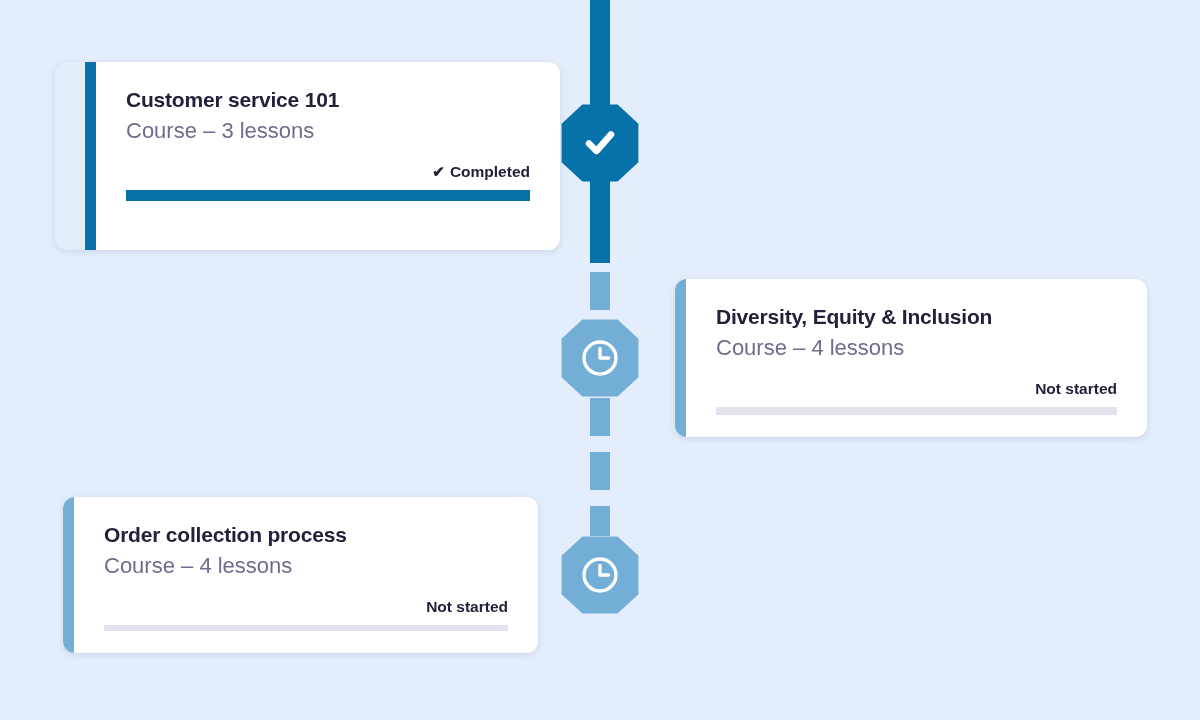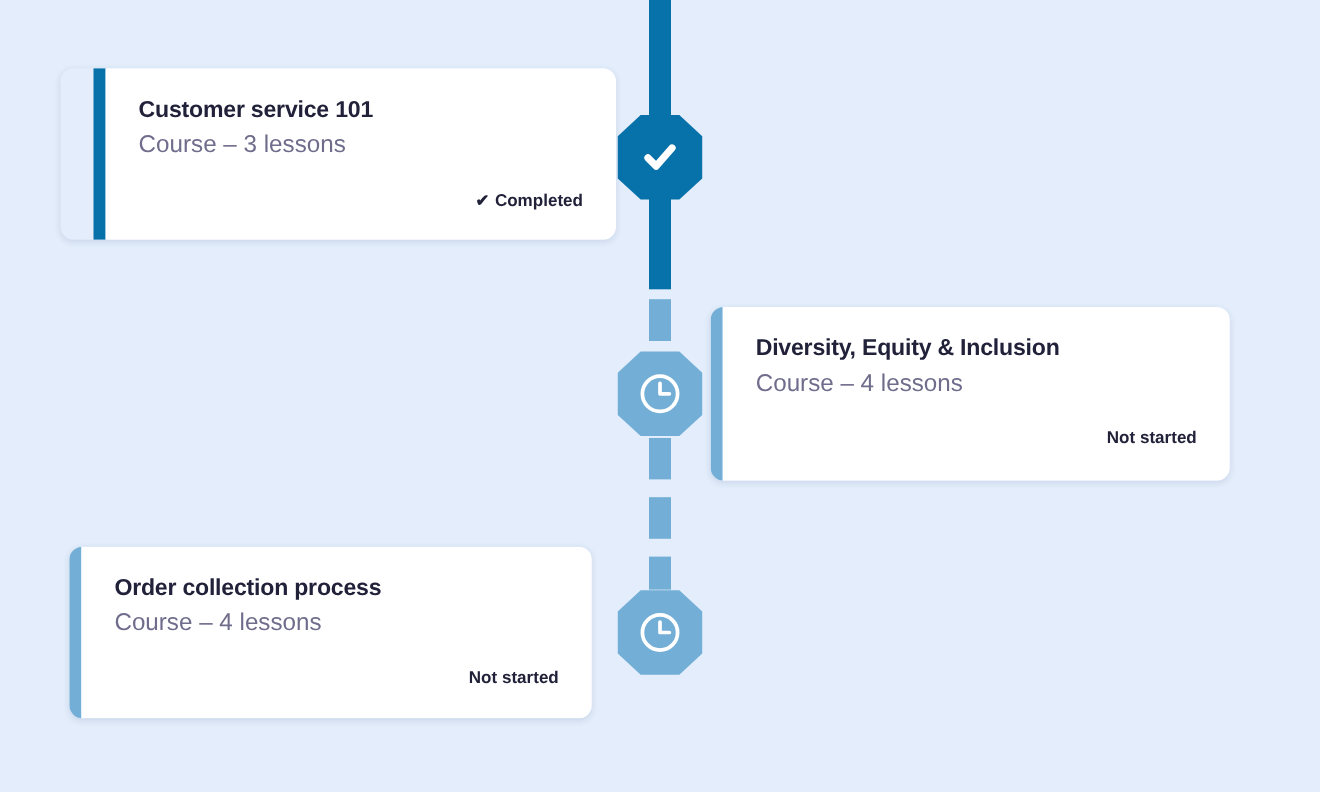--- a/index.html
+++ b/index.html
@@ -107,21 +107,21 @@
     font-size: 22px;
     color: #6f6c8c;
     margin: 6px 0 0 0;
     line-height: 1.2;
   }
   .card-status {
     font-size: 15.5px;
     font-weight: bold;
     color: #21213a;
     text-align: right;
-    margin-top: 28px;
+    margin-top: 18px;
     white-space: nowrap;
   }
   .card-status .chk {
     display: inline-block;
     margin-right: 5px;
     font-size: 15px;
   }
   .progress {
     margin-top: 9px;
     height: 11px;
@@ -161,35 +161,35 @@
   </div>
 
   <div class="node pending" style="left:560px; top:535px;">
     <div class="shape"></div>
     <svg width="46" height="46" viewBox="0 0 46 46">
       <circle cx="23" cy="23" r="16" fill="none" stroke="#ffffff" stroke-width="3.4"></circle>
       <path d="M23 13.5 L23 23 L31.5 23" fill="none" stroke="#ffffff" stroke-width="3.4" stroke-linecap="round" stroke-linejoin="round"></path>
     </svg>
   </div>
 
-  <div class="card" style="left:55px; top:62px; width:475px; height:156px;padding-left:30px;">
+  <div class="card" style="left:55px; top:62px; width:475px; height:188px;padding-left:30px;">
     <div class="card-accent" style="background:#0772aa;"></div>
     <div class="card-body">
       <div class="card-title">Customer service 101</div>
       <div class="card-sub">Course – 3 lessons</div>
       <div class="card-status">
         <span class="chk">✔</span><span>Completed</span>
       </div>
       <div class="progress">
         <div class="progress-fill" style="width:100%; background:#0772aa;"></div>
       </div>
     </div>
   </div>
 
-  <div class="card" style="left:646px; top:279px; width:472px; height:158px;">
+  <div class="card" style="left:675px; top:279px; width:472px; height:158px;">
     <div class="card-accent" style="background:#72aed6;"></div>
     <div class="card-body">
       <div class="card-title">Diversity, Equity &amp; Inclusion</div>
       <div class="card-sub">Course – 4 lessons</div>
       <div class="card-status">
         <span>Not started</span>
       </div>
       <div class="progress">
         <div class="progress-fill" style="width:0%;"></div>
       </div>

